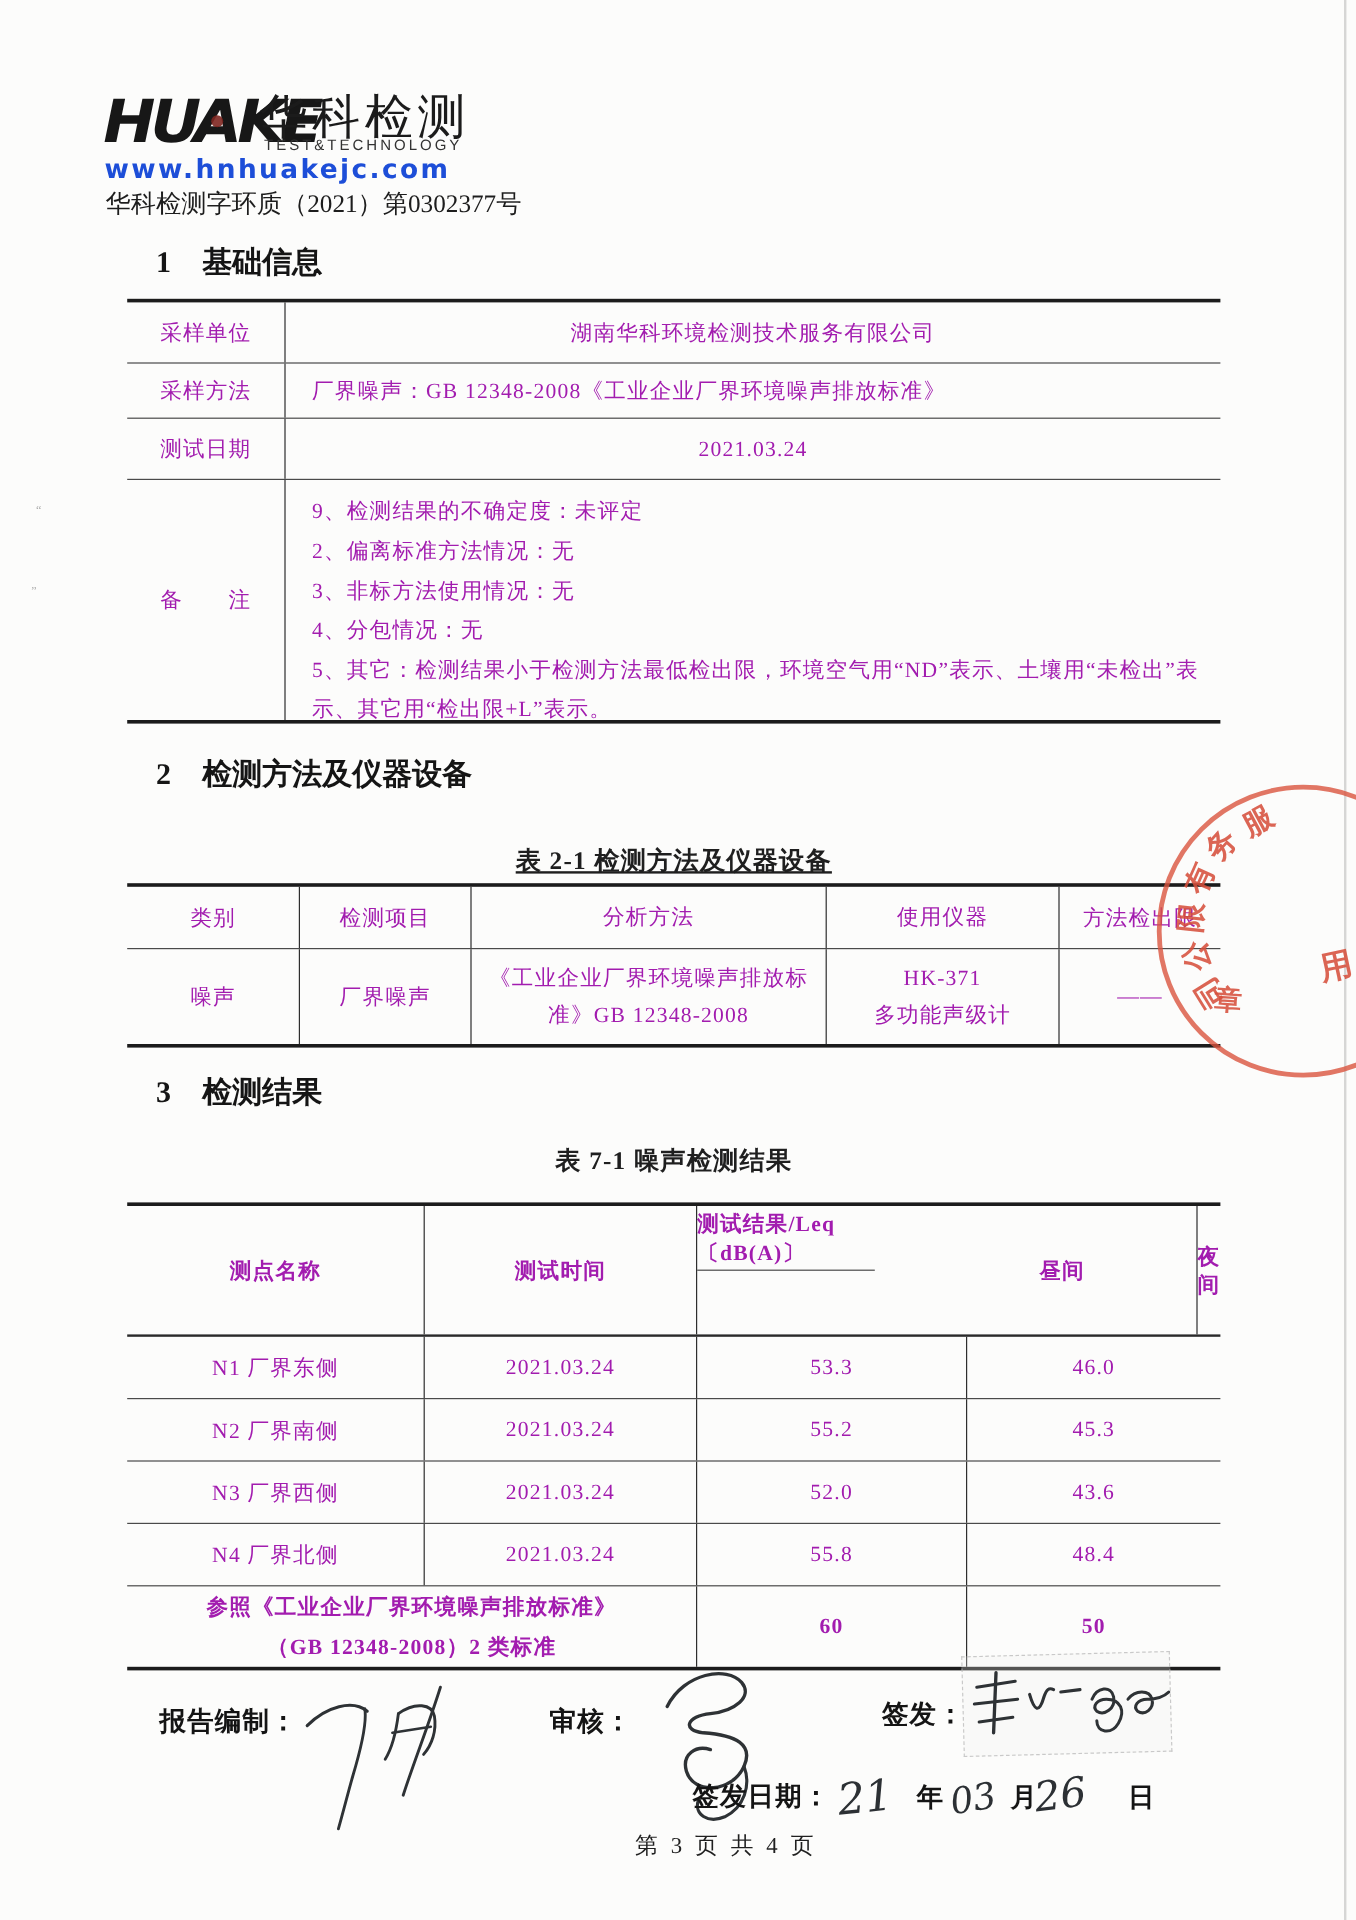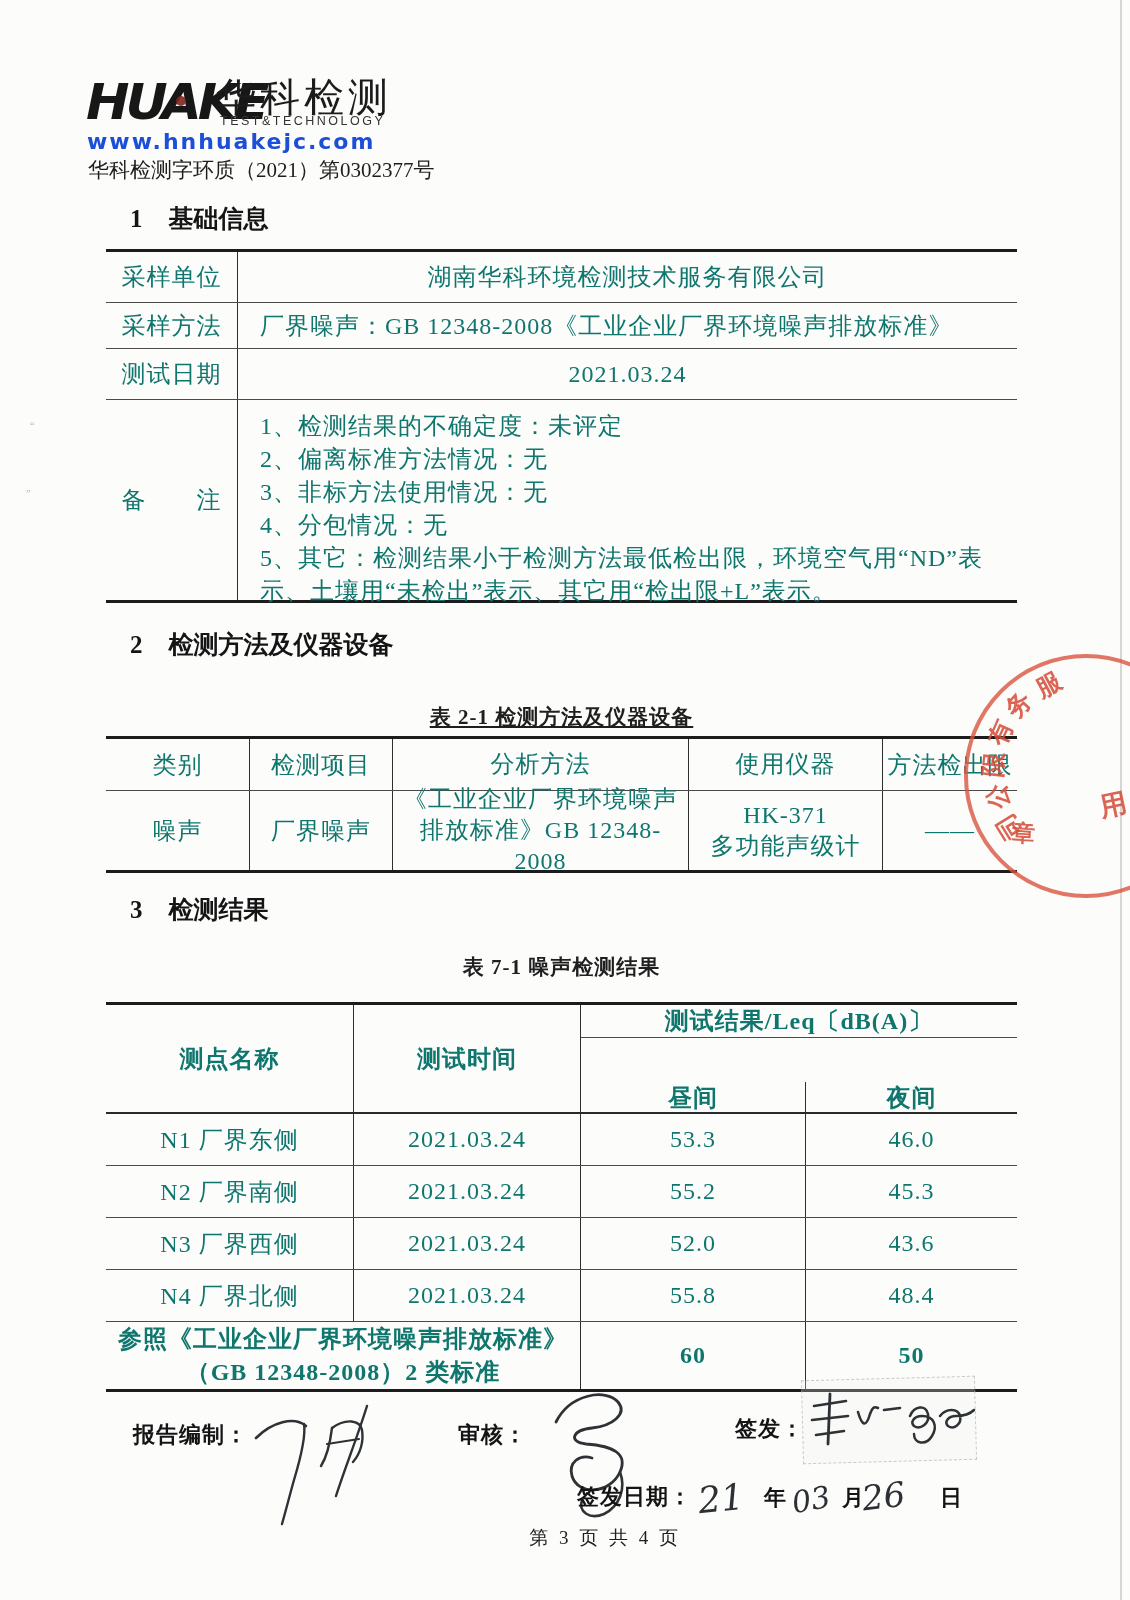--- a/index.html
+++ b/index.html
@@ -20,21 +20,21 @@
   .website{left:87px;top:129px;font-family:"DejaVu Sans","Liberation Sans",sans-serif;
     font-size:22px;font-weight:600;letter-spacing:2px;color:#1d4ed8;}
   .doc-number{left:88px;top:156px;font-size:21px;color:#1d1d1d;}
   
   .sec-title{font-weight:bold;font-size:25px;color:#151515;}
   .sec-title .num{margin-right:26px;}
   
   .tbl{border-top:3px solid #1c1c1c;border-bottom:3px solid #1c1c1c;box-sizing:border-box;background:transparent;}
   .row{display:flex;box-sizing:border-box;}
   .cell{box-sizing:border-box;display:flex;align-items:center;justify-content:center;
-    font-size:24px;letter-spacing:1px;color:#0f766e;}
+    font-size:18px;letter-spacing:1px;color:#a21caf;}
   .vline{border-right:1.5px solid #2e2e2e;}
   .hline{border-bottom:1px solid #4a4a4a;}
   
   .t1-label{width:132px;flex:none;justify-content:center;}
   .t1-val{flex:1;}
   .t1-left{justify-content:flex-start;padding-left:22px;}
   .remarks{flex-direction:column;align-items:flex-start;justify-content:flex-start;
     padding:10px 12px 6px 22px;line-height:33px;}
   .remark-item{display:block;width:100%;}
   
@@ -96,21 +96,21 @@
       <div class="cell t1-label vline">采样方法</div>
       <div class="cell t1-val t1-left">厂界噪声：GB 12348-2008《工业企业厂界环境噪声排放标准》</div>
     </div>
     <div class="row hline" style="height:51px;">
       <div class="cell t1-label vline">测试日期</div>
       <div class="cell t1-val">2021.03.24</div>
     </div>
     <div class="row" style="height:200px;">
       <div class="cell t1-label vline">备　　注</div>
       <div class="cell t1-val remarks">
-        <span class="remark-item">1、检测结果的不确定度：未评定</span>
+        <span class="remark-item">9、检测结果的不确定度：未评定</span>
         <span class="remark-item">2、偏离标准方法情况：无</span>
         <span class="remark-item">3、非标方法使用情况：无</span>
         <span class="remark-item">4、分包情况：无</span>
         <span class="remark-item">5、其它：检测结果小于检测方法最低检出限，环境空气用“ND”表示、土壤用“未检出”表示、其它用“检出限+L”表示。</span>
       </div>
     </div>
   </div>
 
   <div class="abs sec-title" style="left:130px;top:628px;">
     <span class="num">2</span><span>检测方法及仪器设备</span>
@@ -140,21 +140,21 @@
   <div class="abs sec-title" style="left:130px;top:893px;">
     <span class="num">3</span><span>检测结果</span>
   </div>
   <div class="abs tbl-caption" style="left:106px;top:953px;">表 7-1  噪声检测结果</div>
 
   <div class="abs tbl" style="left:106px;top:1002px;width:911px;">
 
     <div class="row" style="height:109px;border-bottom:2px solid #2a2a2a;">
       <div class="cell t3-c1 vline t3-head">测点名称</div>
       <div class="cell t3-c2 vline t3-head">测试时间</div>
-      <div style="flex:1;display:flex;flex-direction:column;gap:44px;">
+      <div style="flex:1;display:flex;flex-direction:row;gap:44px;">
         <div class="cell t3-head hline" style="height:54px;">测试结果/Leq〔dB(A)〕</div>
         <div class="row" style="flex:1;">
           <div class="cell t3-c3 vline t3-head">昼间</div>
           <div class="cell t3-c4 t3-head">夜间</div>
         </div>
       </div>
     </div>
 
     <div class="row hline" style="height:52px;">
       <div class="cell t3-c1 vline">N1 厂界东侧</div>

